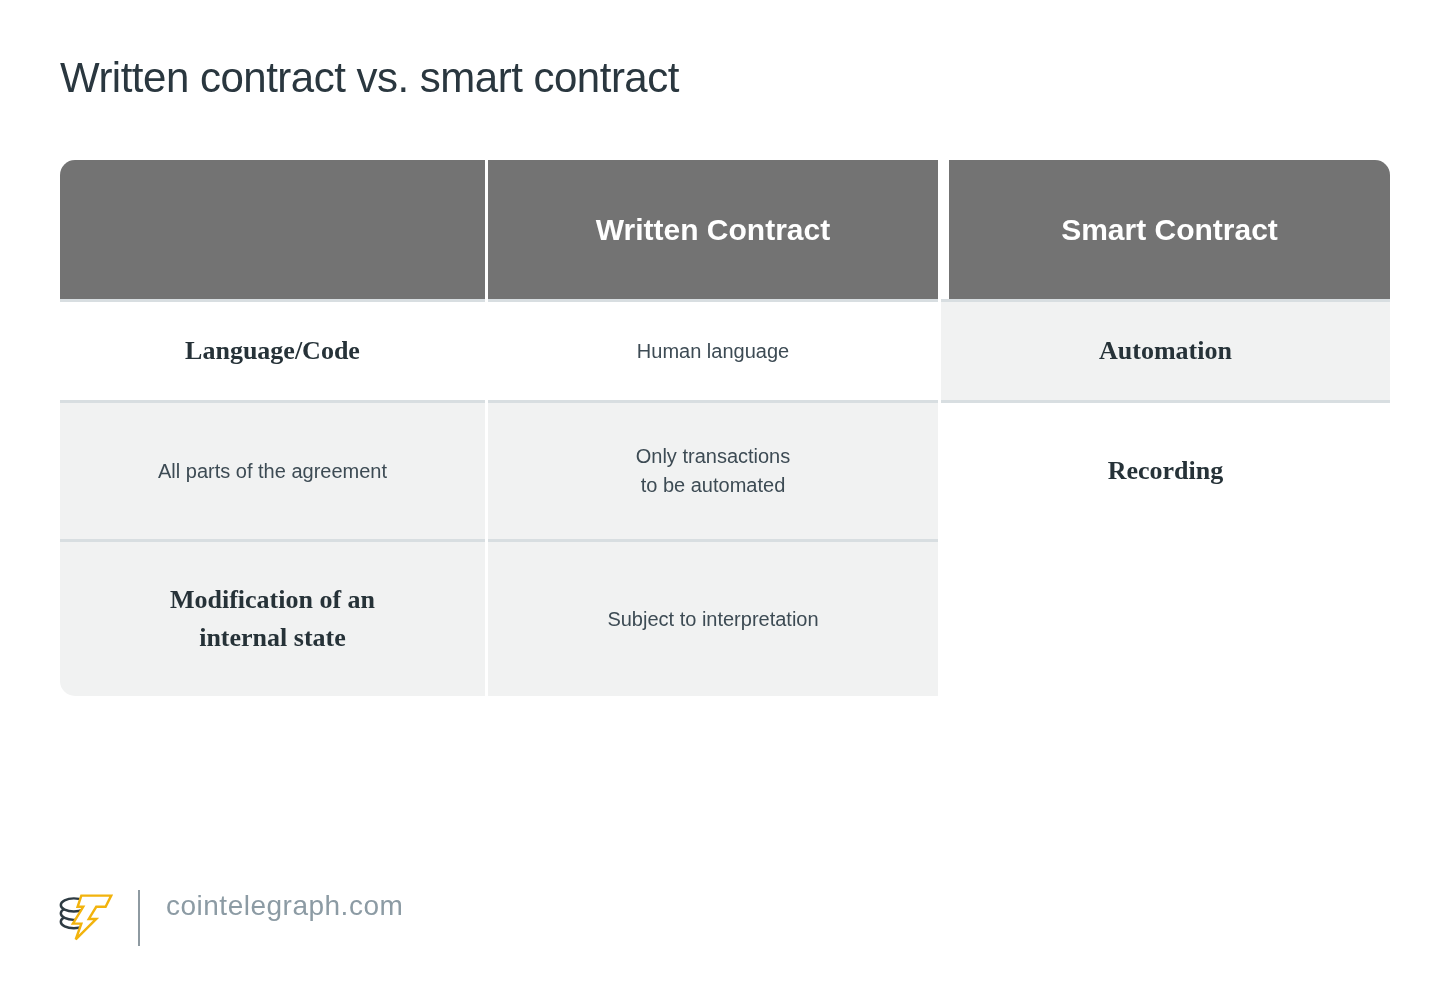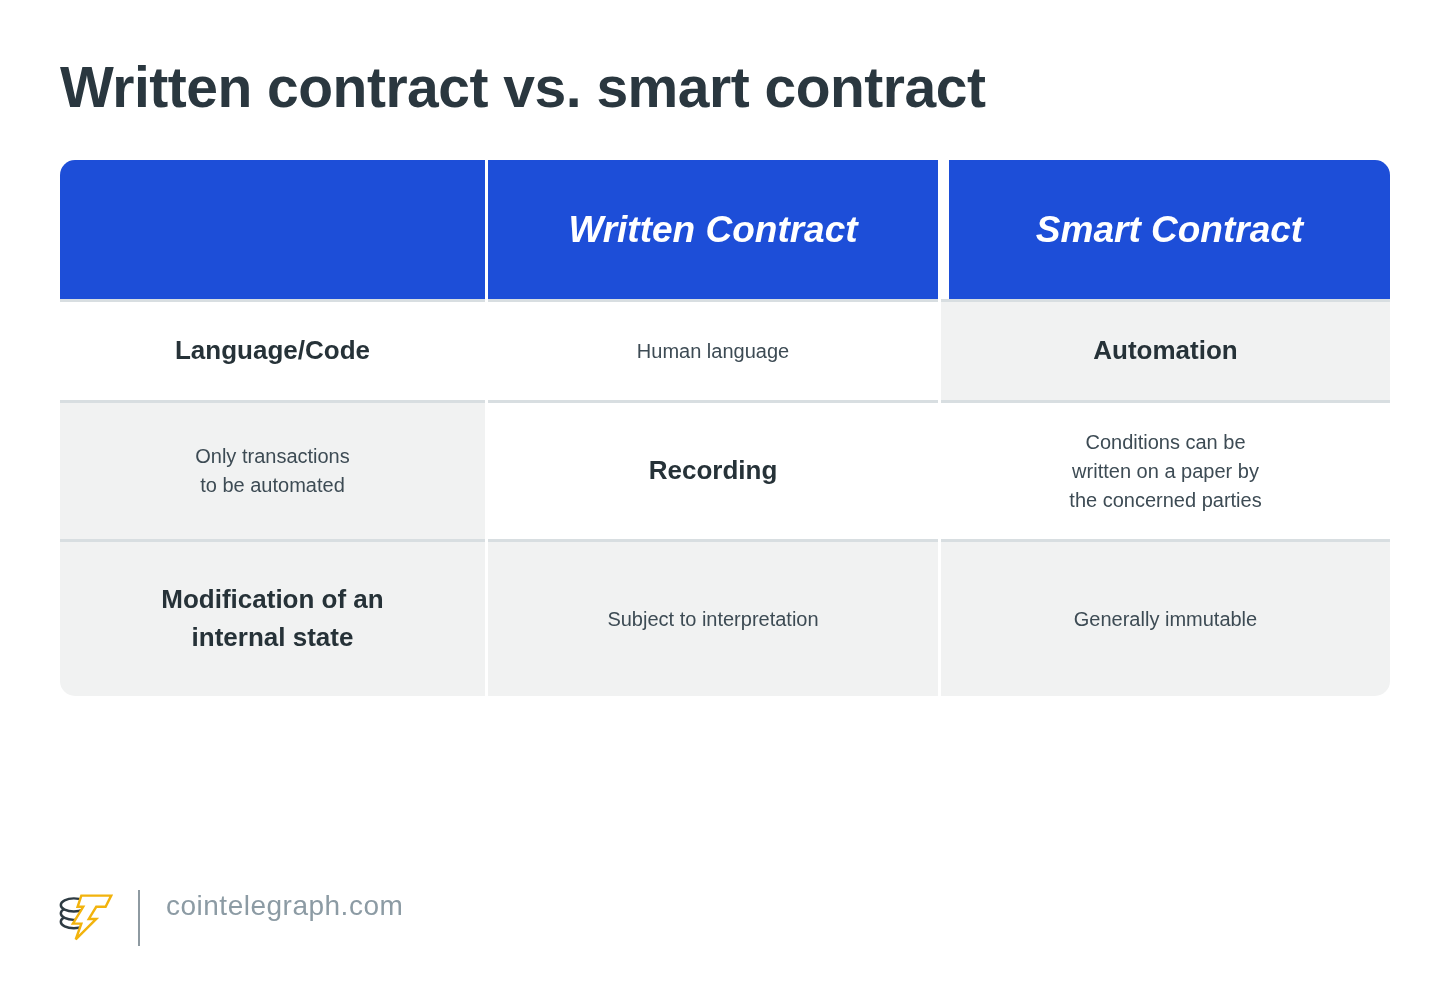--- a/index.html
+++ b/index.html
@@ -11,22 +11,22 @@
     width: 1450px;
     height: 999px;
     background: #ffffff;
     overflow: hidden;
   }
 
   .title {
     position: absolute;
     left: 60px;
     top: 54px;
-    font-size: 57px;
-    font-weight: 700;
+    font-size: 42px;
+    font-weight: 400;
     letter-spacing: -0.5px;
     color: #2A373F;
   }
 
   .table {
     position: absolute;
     left: 60px;
     top: 160px;
     width: 1330px;
     display: grid;
@@ -38,39 +38,39 @@
   .cell {
     display: flex;
     align-items: center;
     justify-content: center;
     text-align: center;
     white-space: pre-line;
     padding: 8px 20px;
   }
 
   .cell.head {
-    background: #1d4ed8;
+    background: #737373;
     color: #ffffff;
     font-weight: 700;
-    font-size: 37px;
-    font-style: italic;
+    font-size: 30px;
   }
   .cell.head.first  { border-top-left-radius: 15px; }
   .cell.head.last   { border-top-right-radius: 15px; margin-left: 8px; }
 
   .cell.body { border-top: 3px solid #D8DEE1; }
 
   .row-white { background: #ffffff; }
   .row-gray  { background: #F1F2F2; }
 
   .cell.label {
     font-weight: 700;
     font-size: 26px;
     color: #263238;
     line-height: 1.45;
+    font-family: Liberation Serif, serif;
   }
   .cell.value {
     font-size: 20px;
     color: #3D4B54;
     line-height: 1.45;
   }
 
   .cell.bottom-first { border-bottom-left-radius: 15px; }
   .cell.bottom-last  { border-bottom-right-radius: 15px; }
 
@@ -105,32 +105,29 @@
   <div class="table">
 
     <div class="cell head first"></div>
     <div class="cell head">Written Contract</div>
     <div class="cell head last">Smart Contract</div>
 
     <div class="cell body row-white label">Language/Code</div>
     <div class="cell body row-white value">Human language</div>
 
     <div class="cell body row-gray label">Automation</div>
+    <div class="cell body row-gray value">All parts of the agreement</div>
     <div class="cell body row-gray value">Only transactions
 to be automated</div>
 
     <div class="cell body row-white label">Recording</div>
-    <div class="cell body row-white value">Conditions can be
-written on a paper by
-the concerned parties</div>
 
     <div class="cell body row-gray label bottom-first">Modification of an
 internal state</div>
     <div class="cell body row-gray value">Subject to interpretation</div>
-    <div class="cell body row-gray value bottom-last">Generally immutable</div>
 
   </div>
 
   <div class="footer">
     <div class="logo-wrap">
       <svg width="56" height="56" viewBox="0 0 60 54" xmlns="http://www.w3.org/2000/svg">
 
         <g fill="#ffffff" stroke="#2E3B43" stroke-width="2.6">
           <ellipse cx="17" cy="31" rx="14" ry="7"></ellipse>
           <ellipse cx="17" cy="22" rx="14" ry="7"></ellipse>

